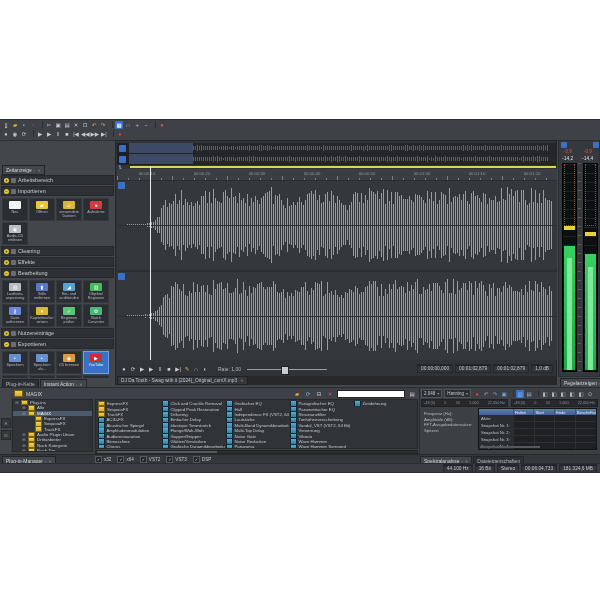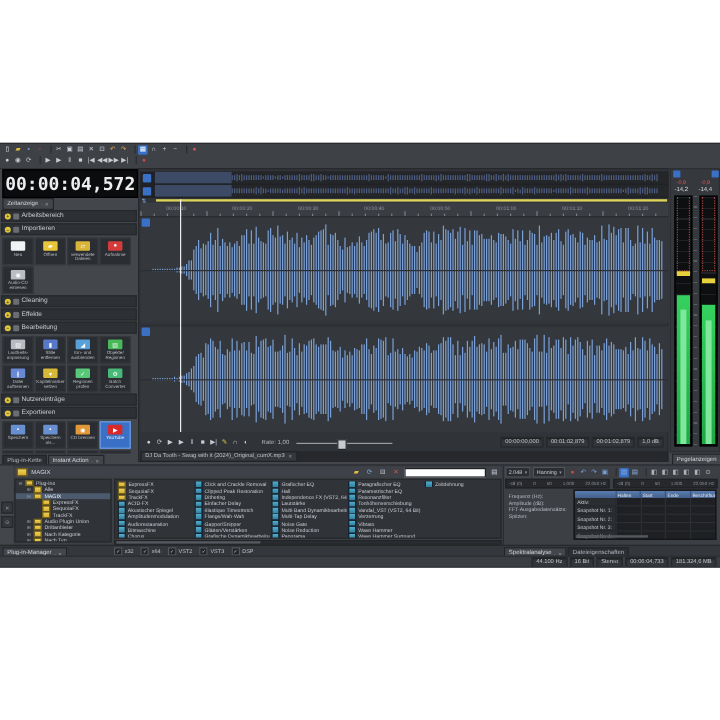--- a/index.html
+++ b/index.html
@@ -149,21 +149,20 @@
         <div class="tb-btn" style="color: rgb(200, 203, 208);">■</div>
         <div class="tb-btn" style="color: rgb(200, 203, 208);">|◀</div>
         <div class="tb-btn" style="color: rgb(200, 203, 208);">◀◀</div>
         <div class="tb-btn" style="color: rgb(200, 203, 208);">▶▶</div>
         <div class="tb-btn" style="color: rgb(200, 203, 208);">▶|</div>
         <div class="tb-sep"></div>
         <div class="tb-btn" style="color: rgb(208, 72, 72);">●</div>
       </div>
   </div>
 
-  <div class="a" id="timeDisplay">00:00:04,572</div>
   <div class="a tab active" id="timeTab">
     <span>Zeitanzeige</span>
     <span class="tctl">▫</span>
     <span class="tctl">✕</span>
   </div>
 
   <div class="a" id="sidebar">
       <div class="sec-h">
         <div class="exp">+</div>
         <div class="sec-icon"></div>

